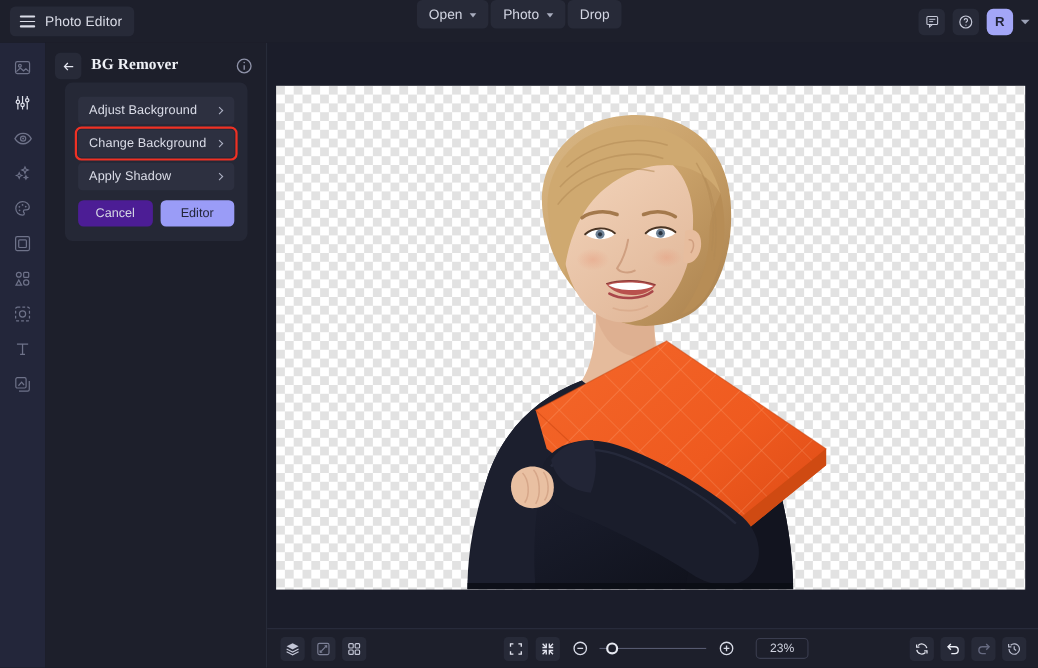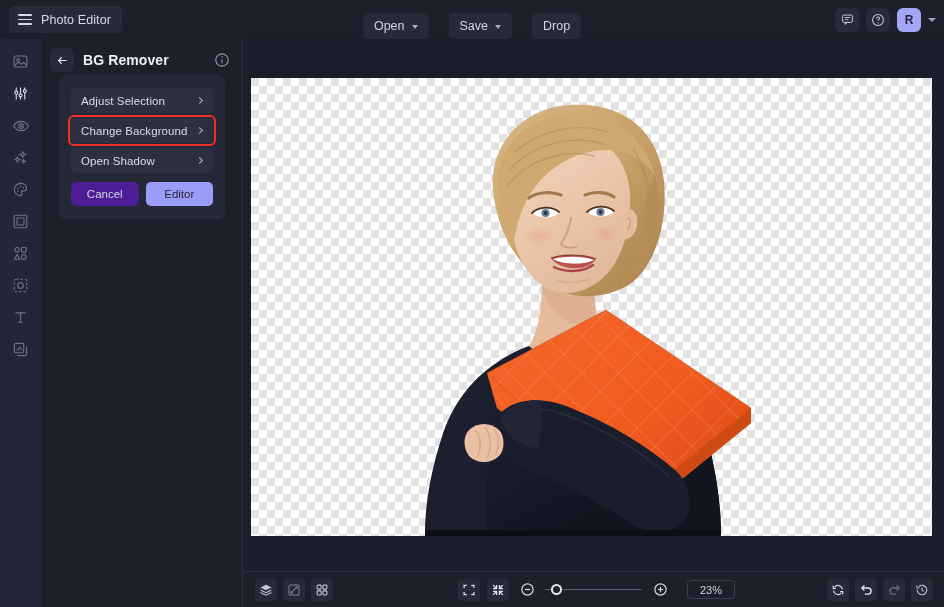--- a/index.html
+++ b/index.html
@@ -22,21 +22,21 @@
     display: flex; align-items: center; gap: 9px;
     background: #272a38; border-radius: 5px;
     padding: 5px 11px 5px 9px; height: 27px;
   }
   .brand-title { color: #d9dbe6; font-size: 12.5px; letter-spacing: .1px; }
   .hamburger { width: 14px; height: 11px; display: flex; flex-direction: column; justify-content: space-between; }
   .hamburger i { display: block; height: 1.6px; background: #d9dbe6; border-radius: 1px; }
 
   .topbar-center {
     position: absolute; left: 0; top: 0; width: 944px; height: 39px;
-    display: flex; align-items: flex-end; justify-content: center; gap: 20px;
+    display: flex; align-items: flex-start; justify-content: center; gap: 2px;
     pointer-events: none;
   }
   .tb-btn {
     pointer-events: auto;
     display: flex; align-items: center; gap: 7px;
     background: #272a38; color: #d2d5e2;
     border-radius: 5px; height: 26px; padding: 0 11px;
     font-size: 12.5px; white-space: nowrap;
   }
   .caret { width: 0; height: 0; border-left: 3.6px solid transparent; border-right: 3.6px solid transparent; border-top: 4.2px solid #a9adbe; margin-top: 1px; }
@@ -65,21 +65,21 @@
     display: flex; align-items: center; justify-content: center;
   }
   .rail-item svg { display: block; }
 
   
   .panel {
     position: absolute; left: 41px; top: 39px; width: 202px; height: 568px;
     background: #1d1f2b;
     border-right: 1px solid #2b2e3e;
   }
-  .panel-head { display: flex; align-items: center; height: 42px; padding: 0 12px 0 9px; gap: 9px; }
+  .panel-head { display: flex; align-items: center; height: 42px; padding: 0 12px 0 9px; gap: 9px; font-family: Liberation Serif, serif; }
   .back-btn {
     width: 24px; height: 24px; border-radius: 5px; background: #272a38;
     display: flex; align-items: center; justify-content: center;
   }
   .panel-title { color: #eef0f6; font-size: 14px; font-weight: bold; flex: 1; letter-spacing: .1px; }
   .info-ic { width: 16px; height: 16px; }
 
   .panel-card {
     position: absolute; left: 18px; top: 36px; width: 166px;
     background: #252836; border-radius: 7px;
@@ -167,21 +167,21 @@
         <span class="brand-title">Photo Editor</span>
       </div>
     </div>
 
     <div class="topbar-center">
       <div class="tb-btn">
         <span>Open</span>
         <span class="caret"></span>
       </div>
       <div class="tb-btn">
-        <span>Save</span>
+        <span>Photo</span>
         <span class="caret"></span>
       </div>
       <div class="tb-btn">
         <span>Drop</span>
       </div>
     </div>
 
     <div class="topbar-right">
       <div class="icon-sq">
         <svg width="13" height="13" viewBox="0 0 16 16" fill="none" stroke="#c8cbda" stroke-width="1.2">
@@ -289,29 +289,29 @@
         <svg width="16" height="16" viewBox="0 0 16 16" fill="none" stroke="#8e92a8" stroke-width="1.2">
           <circle cx="8" cy="8" r="6.2"></circle>
           <path d="M8 7.3v4"></path>
             <circle cx="8" cy="4.85" r=".75" fill="#8e92a8" stroke="none"></circle>
         </svg>
       </span>
     </div>
 
     <div class="panel-card">
       <div class="row">
-        <span class="row-label">Adjust Selection</span>
+        <span class="row-label">Adjust Background</span>
         <span class="chev"></span>
       </div>
       <div class="row highlight">
         <span class="row-label">Change Background</span>
         <span class="chev"></span>
       </div>
       <div class="row">
-        <span class="row-label">Open Shadow</span>
+        <span class="row-label">Apply Shadow</span>
         <span class="chev"></span>
       </div>
       <div class="btn-row">
         <div class="btn btn-cancel">Cancel</div>
         <div class="btn btn-apply">Editor</div>
       </div>
     </div>
   </div>
 
   <div class="workspace">

